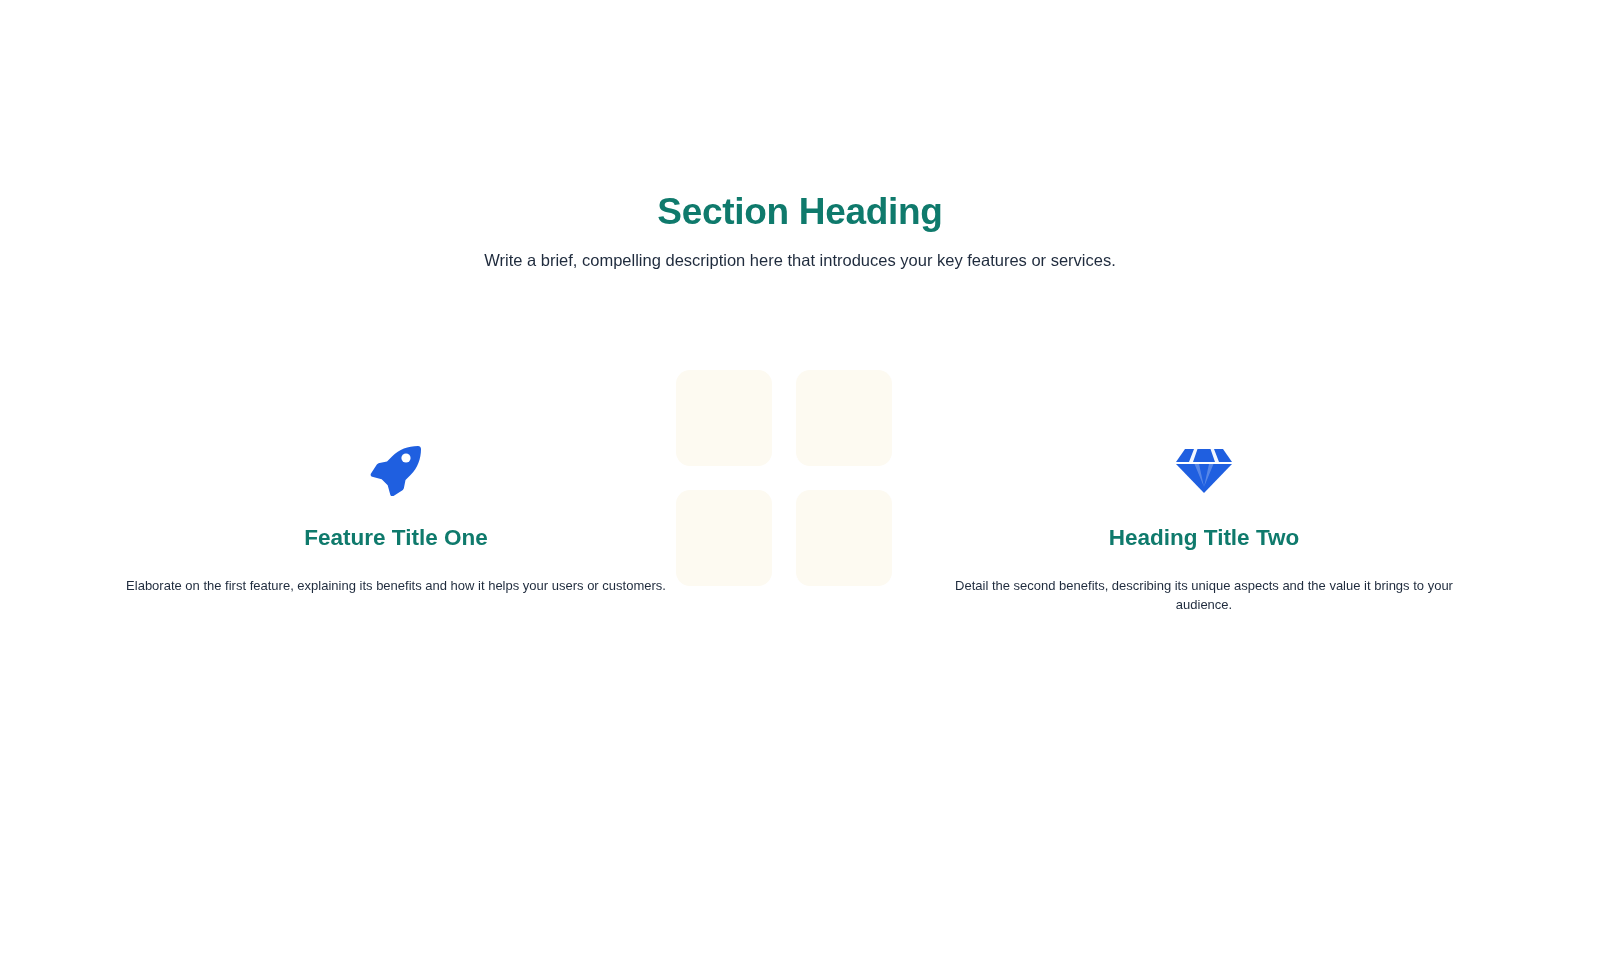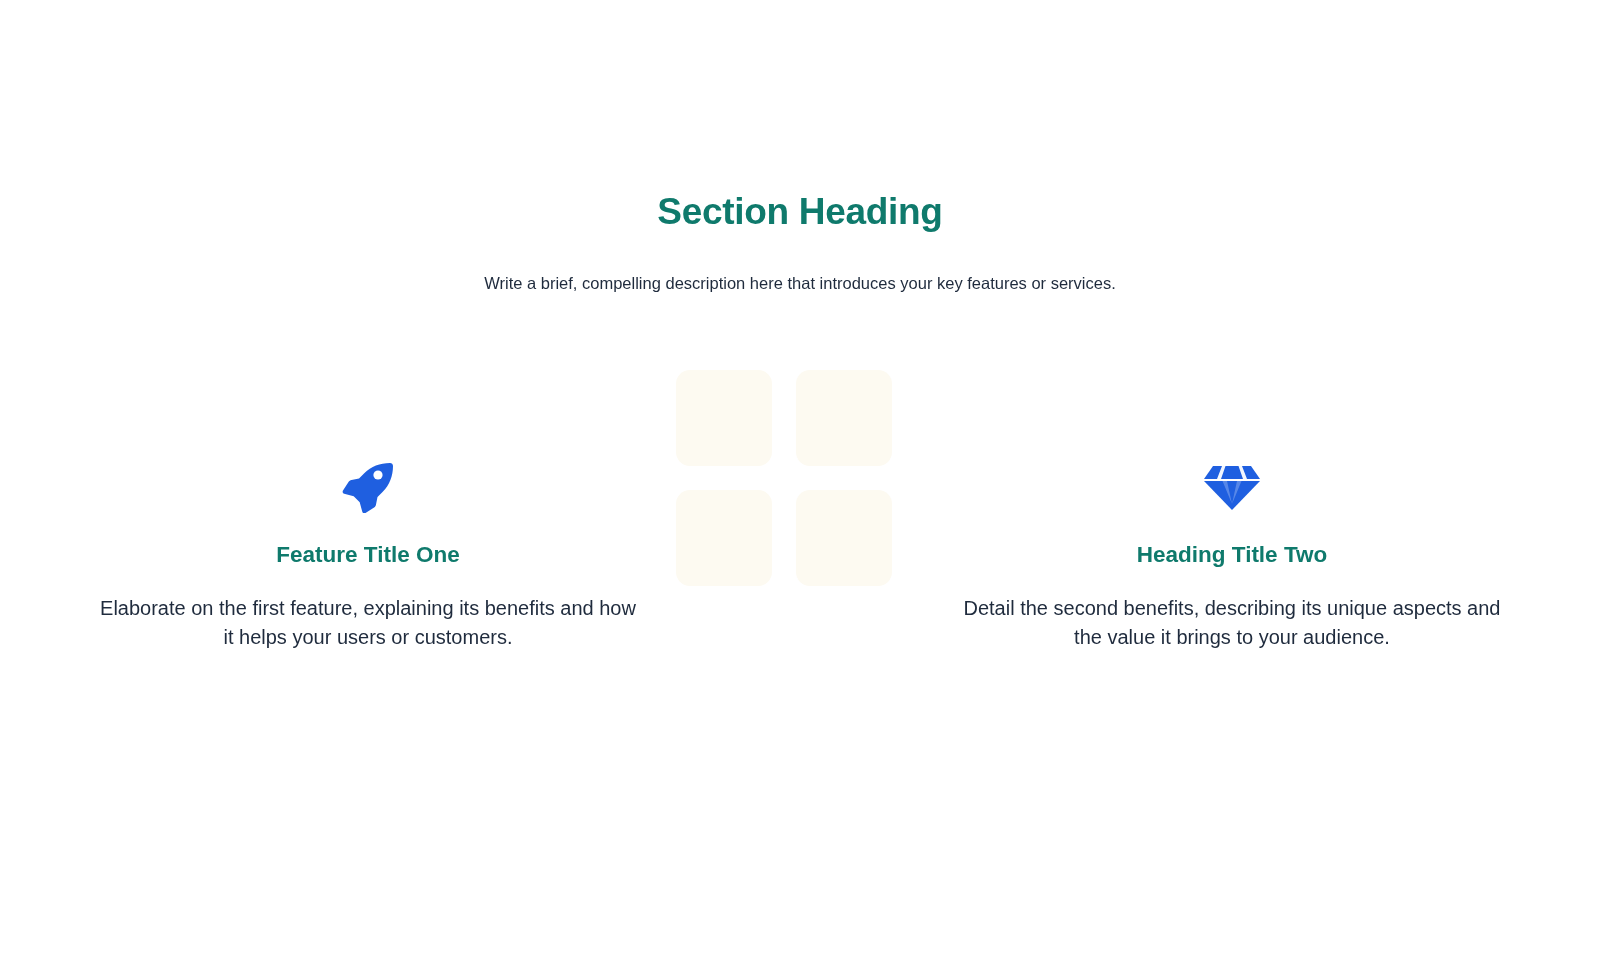--- a/index.html
+++ b/index.html
@@ -30,21 +30,21 @@
   }
   .section-heading {
     margin: 0;
     font-size: 37px;
     font-weight: bold;
     color: #0f7a6c;
     letter-spacing: -0.3px;
     line-height: 1.2;
   }
   .section-subheading {
-    margin: 38px 0 0 0;
+    margin: 15px 0 0 0;
     font-size: 16.5px;
     color: #1f2b3d;
     line-height: 1.45;
     font-weight: 400;
   }
 
   
   .deco-grid {
     position: absolute;
     left: 676px;
@@ -57,26 +57,26 @@
     gap: 24px;
   }
   .deco-tile {
     background: #fdfaf1;
     border-radius: 14px;
   }
 
   
   .features {
     position: absolute;
-    top: 455px;
+    top: 438px;
     left: 0;
     width: 1600px;
     display: flex;
     justify-content: space-between;
-    padding: 0 88px;
+    padding: 0 116px;
     box-sizing: border-box;
   }
   .feature {
     width: 560px;
     text-align: center;
   }
   .feature-icon {
     height: 60px;
     display: flex;
     align-items: center;
@@ -85,21 +85,21 @@
   .feature-title {
     margin: 26px 0 0 0;
     font-size: 22.5px;
     font-weight: bold;
     color: #0f7a6c;
     line-height: 1.2;
   }
   .feature-desc {
     margin: 26px auto 12px auto;
     width: 540px;
-    font-size: 20px;
+    font-size: 13px;
     color: #1f2b3d;
     line-height: 1.45;
   }
 </style>
 </head>
 <body>
 
 <div class="page">
 
   <div class="header">

